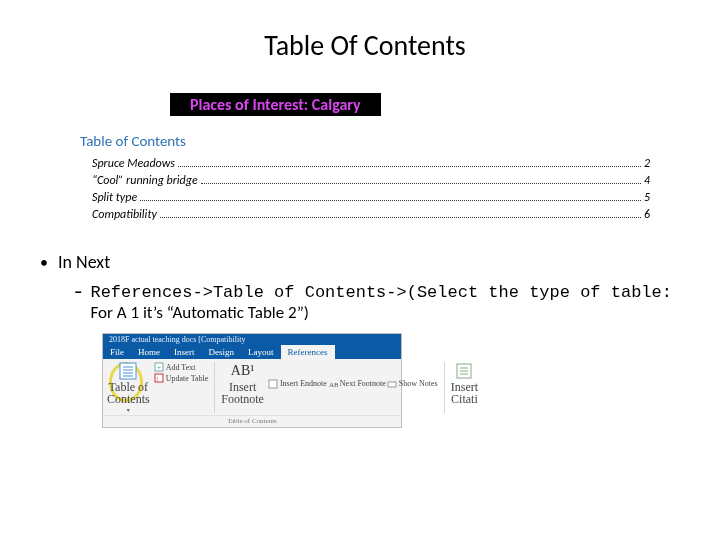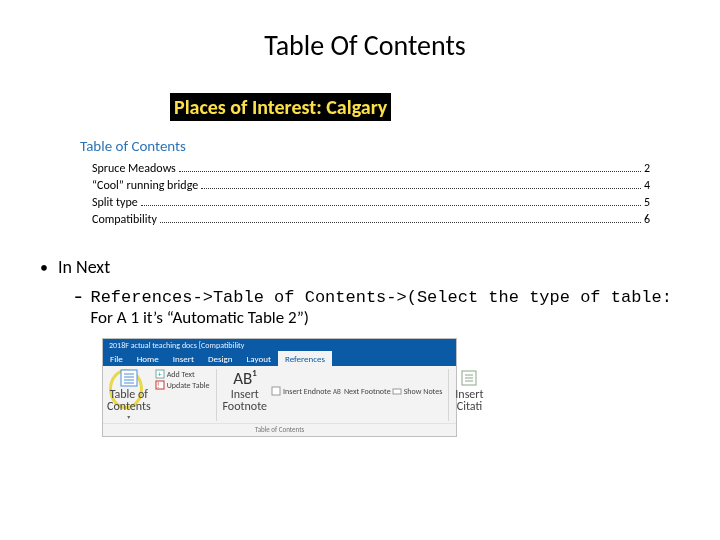--- a/index.html
+++ b/index.html
@@ -20,40 +20,41 @@
     text-align: center;
     margin: 8px 0 30px 0;
     font-weight: 400;
   }
   .doc-preview {
     margin: 0 40px 30px 40px;
   }
   .doc-heading {
     display: inline-block;
     background: #000;
-    color: #fde047;
+    color: #d946ef;
     font-weight: bold;
-    padding: 2px 4px;
-    font-size: 20px;
+    padding: 2px 20px;
+    font-size: 16px;
     margin-left: 90px;
     margin-bottom: 12px;
   }
   .toc-heading {
     color: #2e74b5;
     font-size: 15px;
     margin: 4px 0 6px 0;
   }
   .toc-list {
     font-size: 12px;
   }
   .toc-row {
     display: flex;
     align-items: baseline;
     margin: 3px 0;
     padding-left: 12px;
+    font-style: italic;
   }
   .toc-label { white-space: nowrap; }
   .toc-dots {
     flex: 1;
     border-bottom: 1px dotted #333;
     margin: 0 3px 2px 3px;
     height: 0.7em;
   }
   .toc-page { white-space: nowrap; }
   .bullet-block {
@@ -70,24 +71,25 @@
     display: flex;
     gap: 8px;
     margin-left: 34px;
     font-size: 17px;
   }
   .bullet-l2 .dash { font-weight: bold; }
   .mono { font-family: "Courier New", monospace; font-size: 17px; }
   .ribbon-wrap {
     margin-left: 62px;
     margin-top: 10px;
-    width: 355px;
+    width: 300px;
     border: 1px solid #bfbfbf;
     background: #f3f3f3;
     font-size: 9px;
+    font-family: Liberation Serif, serif;
   }
   .ribbon-titlebar {
     background: #0a5aa6;
     color: #e8f0fa;
     padding: 1px 6px;
     font-size: 8px;
     white-space: nowrap;
     overflow: hidden;
   }
   .ribbon-tabs {
@@ -248,21 +250,21 @@
                   </span>
                 <span>Update Table</span>
               </div>
             </div>
           </div>
         </div>
 
         <div class="ribbon-group">
           <div style="display:flex; gap:4px;">
             <div class="big-btn">
-              <span class="icn" style="font-size:17px;color:#333;">AB¹</span>
+              <span class="icn" style="font-size:14px;color:#333;">AB¹</span>
               <span class="lbl" style="white-space:pre-line;">Insert
 Footnote</span>
             </div>
             <div style="display:flex;flex-direction:row;gap:1px;">
               <div class="small-row">
                 <span class="sicn">
                     <svg width="10" height="10">
                       <rect x="1" y="1" width="8" height="8" fill="#fff" stroke="#999"></rect>
                     </svg>
                   </span>

